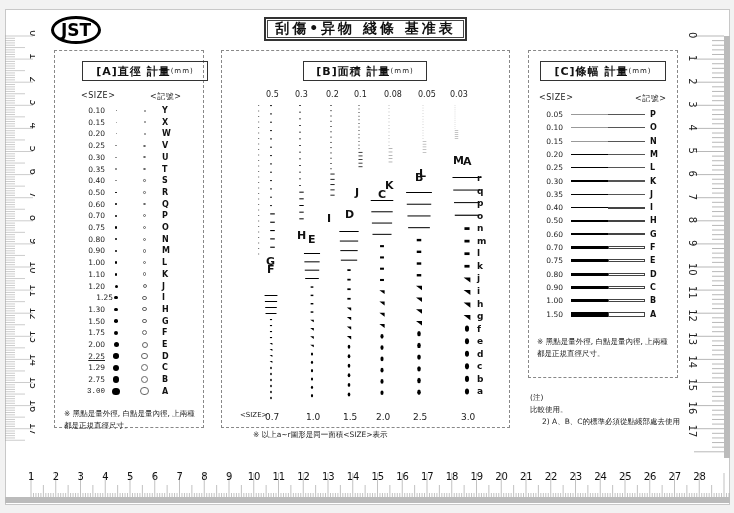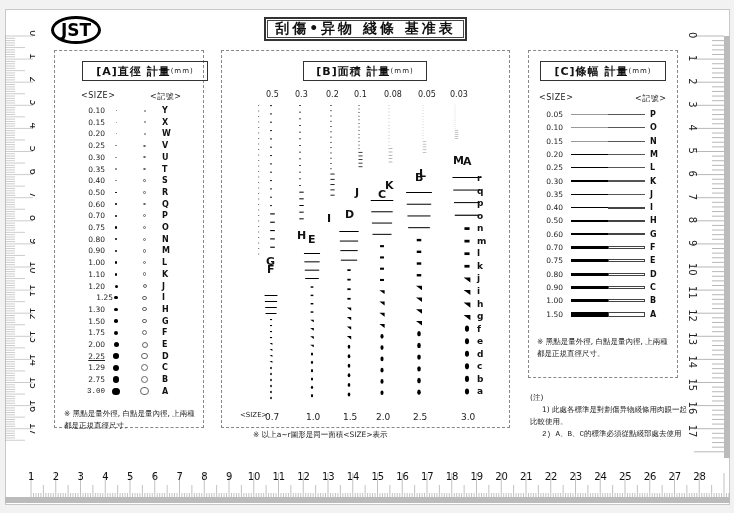--- a/index.html
+++ b/index.html
@@ -1236,16 +1236,15 @@
       <span class="code" style="left: 113px;">A</span>
     </div>
   </div>
 <div class="note" id="noteC" style="left:537px; top:336px; width:140px;">
     <div>※ 黑點是量外徑, 白點是量內徑, 上兩種</div>
     <div>  都是正規直徑尺寸。</div>
   </div>
 
 <div class="note" style="left:530px; top:392px; width:160px;">
   <div>(注)</div>
-  <div style="padding-left:12px;">1) 此處各標準是對劃傷异物綫條用肉眼一起</div>
   <div>比較使用。</div>
-  <div style="padding-left:12px;font-family:Liberation Mono, monospace;">2) A、B、C的標準必須從點綫部處去使用</div>
+  <div style="padding-left:12px;">2) A、B、C的標準必須從點綫部處去使用</div>
 </div>
 
 </body></html>

